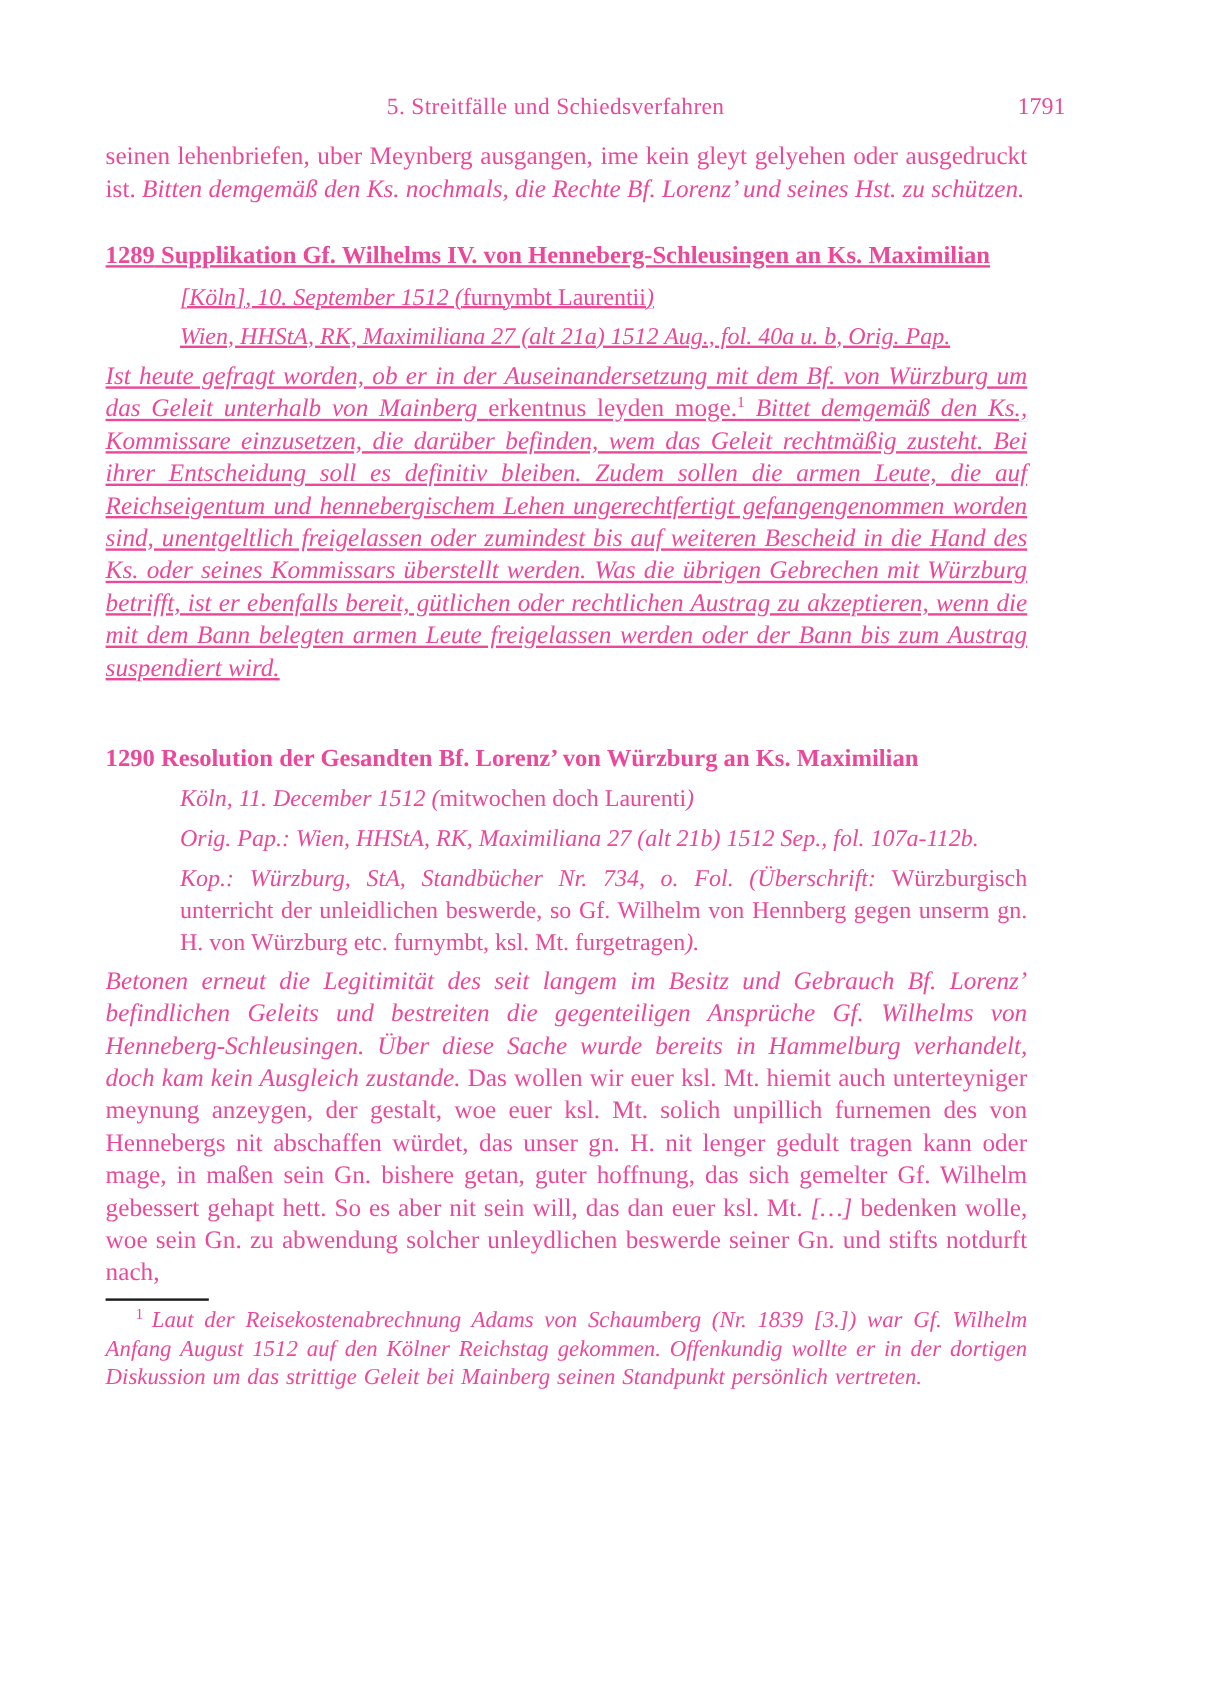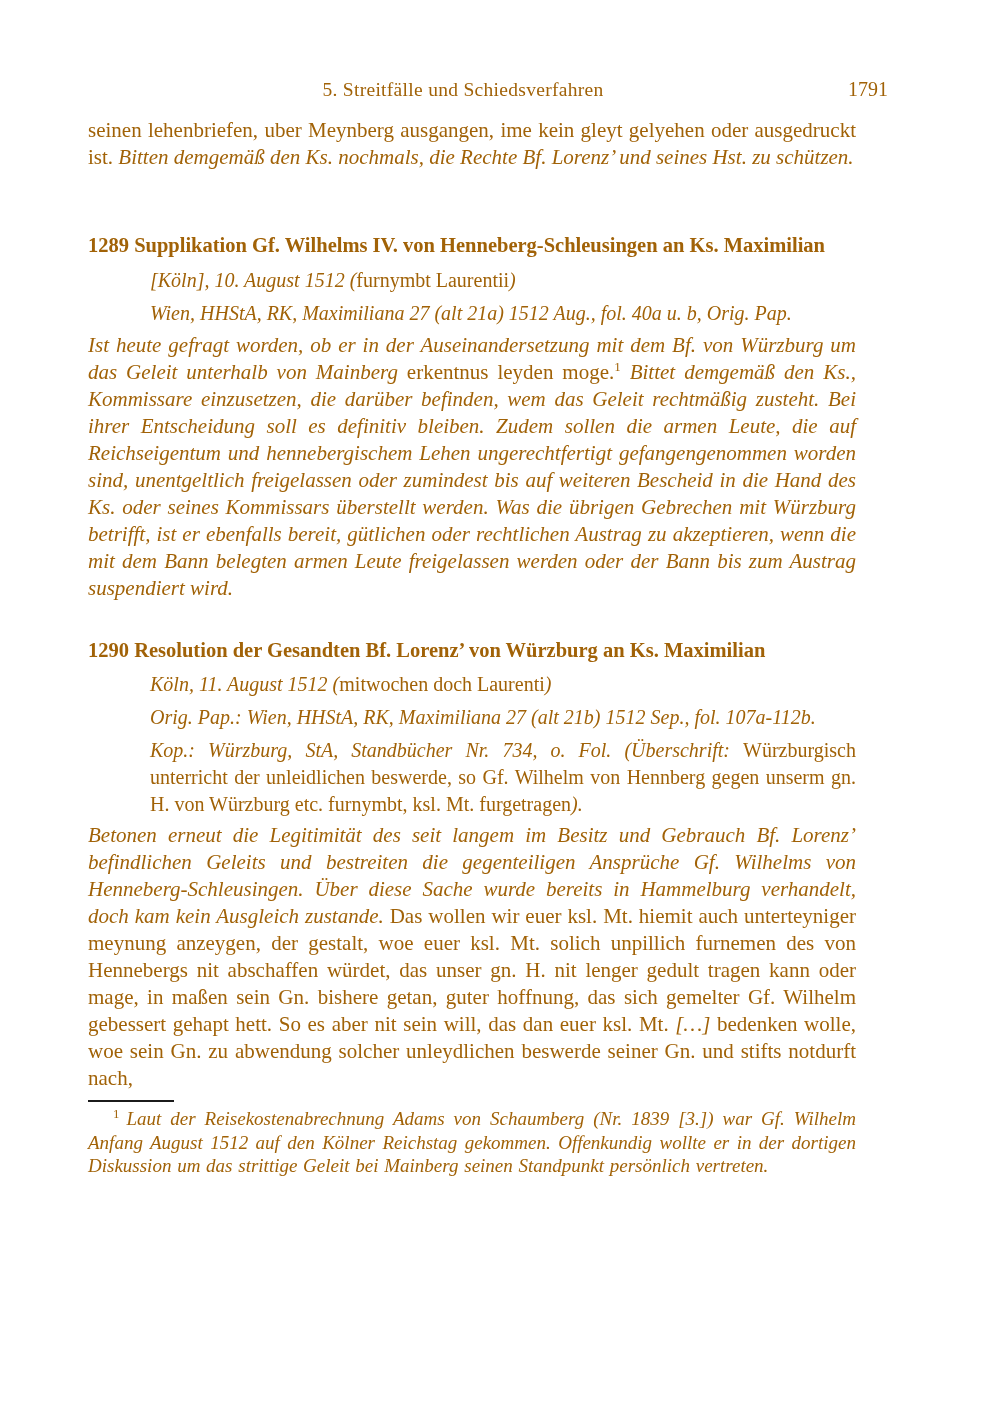--- a/index.html
+++ b/index.html
@@ -2,21 +2,21 @@
 <html><head>
 <meta charset="utf-8">
 <style>
   html, body { margin: 0; padding: 0; background: #ffffff; }
   .page {
     position: relative;
     width: 1004px;
     height: 1418px;
     box-sizing: border-box;
     background: #ffffff;
-    color: #a16207;
+    color: #ec4899;
     font-family: "Liberation Serif", serif;
     padding: 78px 148px 0 88px;
     overflow: hidden;
   }
   .running-header {
     display: flex;
     align-items: baseline;
     margin-right: -32px;
   }
   .rh-title {
@@ -37,22 +37,22 @@
   }
   .it { font-style: italic; }
   .rm { font-style: normal; }
   sup {
     font-size: 62%;
     line-height: 0;
     vertical-align: super;
     font-style: normal;
   }
   .intro { margin-top: 16px; }
-  .entry-1289 { margin-top: 60px; }
-  .entry-1290 { margin-top: 34px; }
+  .entry-1289 { margin-top: 28px; text-decoration: underline; }
+  .entry-1290 { margin-top: 48px; }
   .entry-heading {
     font-weight: bold;
     font-size: 20.5px;
     line-height: 28.5px;
     margin: 0;
     padding-left: 48px;
     text-indent: -48px;
     text-align: justify;
   }
   .oneline { white-space: nowrap; }
@@ -94,28 +94,28 @@
 
   <header class="running-header">
     <span class="rh-title">5. Streitfälle und Schiedsverfahren</span>
     <span class="rh-num">1791</span>
   </header>
 
   <p class="para intro"><span class="rm">seinen lehenbriefen, uber Meynberg ausgangen, ime kein gleyt gelyehen oder ausgedruckt ist. </span><span class="it">Bitten demgemäß den Ks. nochmals, die Rechte Bf. Lorenz’ und seines Hst. zu schützen.</span></p>
 
   <section class="entry entry-1289">
     <h2 class="entry-heading"><span class="entry-num">1289</span> <span>Supplikation Gf. Wilhelms IV. von Henneberg-Schleusingen an Ks. Maximilian</span></h2>
-    <p class="meta dateline"><span class="it">[Köln], 10. August 1512 (</span><span class="rm">furnymbt Laurentii</span><span class="it">)</span></p>
+    <p class="meta dateline"><span class="it">[Köln], 10. September 1512 (</span><span class="rm">furnymbt Laurentii</span><span class="it">)</span></p>
     <p class="meta source"><span class="it">Wien, HHStA, RK, Maximiliana 27 (alt 21a) 1512 Aug., fol. 40a u. b, Orig. Pap.</span></p>
     <p class="para entry-body"><span class="it">Ist heute gefragt worden, ob er in der Auseinandersetzung mit dem Bf. von Würzburg um das Geleit unterhalb von Mainberg </span><span class="rm">erkentnus leyden moge.</span><sup>1</sup><span class="it"> Bittet demgemäß den Ks., Kommissare einzusetzen, die darüber befinden, wem das Geleit rechtmäßig zusteht. Bei ihrer Entscheidung soll es definitiv bleiben. Zudem sollen die armen Leute, die auf Reichseigentum und hennebergischem Lehen ungerechtfertigt gefangengenommen worden sind, unentgeltlich freigelassen oder zumindest bis auf weiteren Bescheid in die Hand des Ks. oder seines Kommissars überstellt werden. Was die übrigen Gebrechen mit Würzburg betrifft, ist er ebenfalls bereit, gütlichen oder rechtlichen Austrag zu akzeptieren, wenn die mit dem Bann belegten armen Leute freigelassen werden oder der Bann bis zum Austrag suspendiert wird.</span></p>
   </section>
 
   <section class="entry entry-1290">
     <h2 class="entry-heading oneline"><span class="entry-num">1290</span> <span>Resolution der Gesandten Bf. Lorenz’ von Würzburg an Ks. Maximilian</span></h2>
-    <p class="meta dateline"><span class="it">Köln, 11. August 1512 (</span><span class="rm">mitwochen doch Laurenti</span><span class="it">)</span></p>
+    <p class="meta dateline"><span class="it">Köln, 11. December 1512 (</span><span class="rm">mitwochen doch Laurenti</span><span class="it">)</span></p>
     <p class="meta source"><span class="it">Orig. Pap.: Wien, HHStA, RK, Maximiliana 27 (alt 21b) 1512 Sep., fol. 107a-112b.</span></p>
     <p class="meta source"><span class="it">Kop.: Würzburg, StA, Standbücher Nr. 734, o. Fol. (Überschrift: </span><span class="rm">Würzburgisch unterricht der unleidlichen beswerde, so Gf. Wilhelm von Hennberg gegen unserm gn. H. von Würzburg etc. furnymbt, ksl. Mt. furgetragen</span><span class="it">).</span></p>
     <p class="para entry-body"><span class="it">Betonen erneut die Legitimität des seit langem im Besitz und Gebrauch Bf. Lorenz’ befindlichen Geleits und bestreiten die gegenteiligen Ansprüche Gf. Wilhelms von Henneberg-Schleusingen. Über diese Sache wurde bereits in Hammelburg verhandelt, doch kam kein Ausgleich zustande. </span><span class="rm">Das wollen wir euer ksl. Mt. hiemit auch unterteyniger meynung anzeygen, der gestalt, woe euer ksl. Mt. solich unpillich furnemen des von Hennebergs nit abschaffen würdet, das unser gn. H. nit lenger gedult tragen kann oder mage, in maßen sein Gn. bishere getan, guter hoffnung, das sich gemelter Gf. Wilhelm gebessert gehapt hett. So es aber nit sein will, das dan euer ksl. Mt. </span><span class="it">[…]</span><span class="rm"> bedenken wolle, woe sein Gn. zu abwendung solcher unleydlichen beswerde seiner Gn. und stifts notdurft nach,</span></p>
   </section>
 
   <footer class="footnotes">
     <div class="fn-rule"></div>
     <p class="footnote"><sup class="fn-marker">1</sup><span><span class="it">Laut der Reisekostenabrechnung Adams von Schaumberg (Nr. 1839 [3.]) war Gf. Wilhelm Anfang August 1512 auf den Kölner Reichstag gekommen. Offenkundig wollte er in der dortigen Diskussion um das strittige Geleit bei Mainberg seinen Standpunkt persönlich vertreten.</span></span></p>
   </footer>
 

